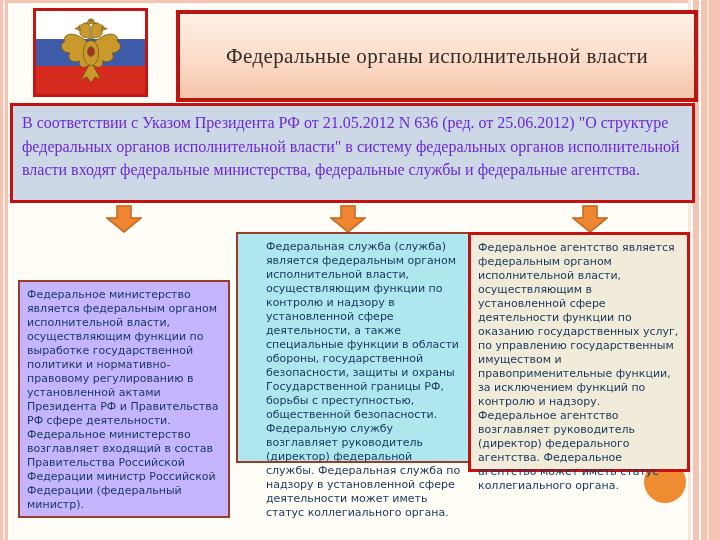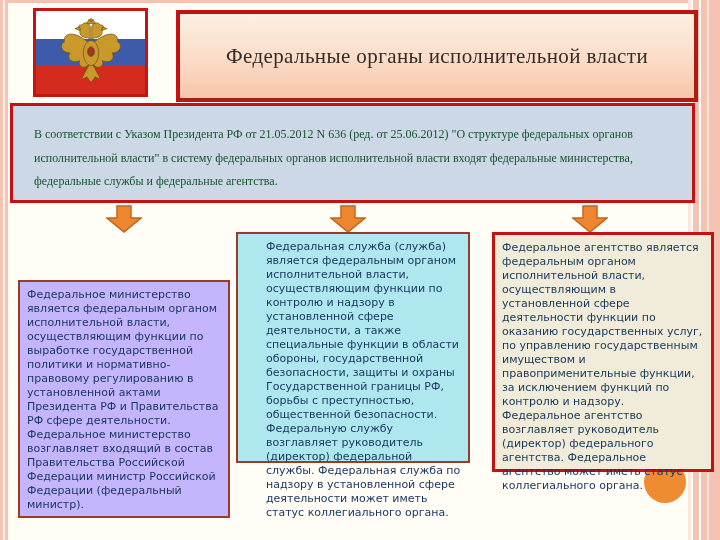--- a/index.html
+++ b/index.html
@@ -25,31 +25,31 @@
     box-sizing:border-box;border:3px solid #c21212;
     background:linear-gradient(180deg,#fdf0e4 0%,#fbdcc8 55%,#f6c4a8 100%);
     box-shadow:inset 0 0 0 1px #9a2012;
     display:flex;align-items:center;justify-content:center;z-index:2;}
   .title-box h1{margin:0;padding:0 20px;font-size:21px;line-height:30px;font-weight:normal;
     color:#332c26;text-align:center;letter-spacing:.4px;}
   
   .intro-box{position:absolute;left:10px;top:103px;width:685px;height:100px;
     box-sizing:border-box;border:3px solid #c21212;background:#ccd8e5;
     padding:5px 10px 5px 9px;z-index:2;}
-  .intro-box p{margin:12px;font-size:12px;line-height:23.5px;color:#14532d;}
+  .intro-box p{margin:0;font-size:16px;line-height:23.5px;color:#6d28d9;}
   
   .arrow{position:absolute;top:205px;width:36px;height:28px;z-index:2;}
   .arrow.a1{left:106px;} .arrow.a2{left:330px;} .arrow.a3{left:572px;}
   
   .col{position:absolute;top:232px;box-sizing:border-box;z-index:2;
     font-family:"DejaVu Sans","Liberation Sans",sans-serif;
     font-size:11px;line-height:14px;color:#17365d;padding:6px 7px;}
   .col-ministry{left:18px;width:212px;height:238px;background:#c4b5fd;border:2px solid #9c3b2a;margin-top:48px;}
   .col-service{left:236px;width:234px;height:231px;background:#aee7ee;border:2px solid #9c3b2a;padding-left:28px;}
-  .col-agency{left:492px;width:222px;height:240px;background:#f1ecd9;border:3px solid #c41212;}
+  .col-agency{left:468px;width:222px;height:240px;background:#f1ecd9;border:3px solid #c41212;}
   
   .decor-circle{position:absolute;left:644px;top:461px;width:42px;height:42px;
     border-radius:50%;background:#ef8b31;z-index:1;}
 </style>
 </head>
 <body>
 
 <div class="slide">
 
   <div class="edge-top"></div>

